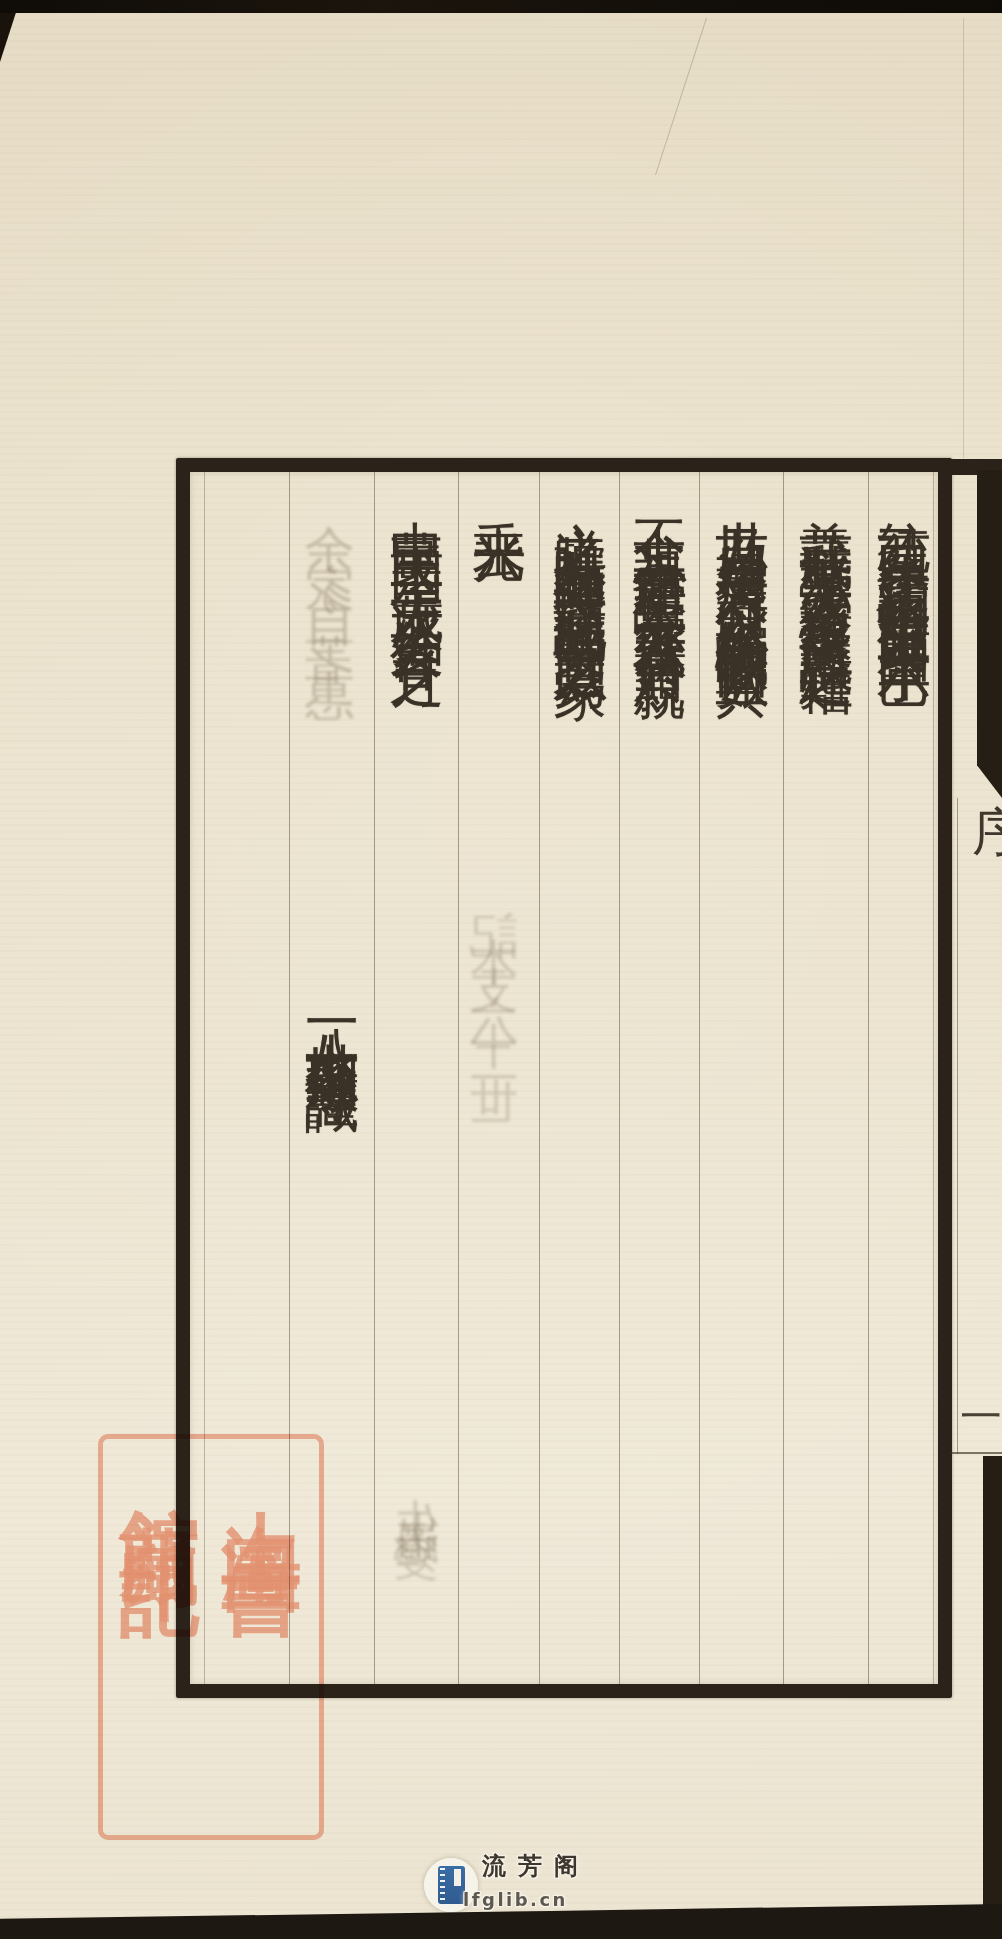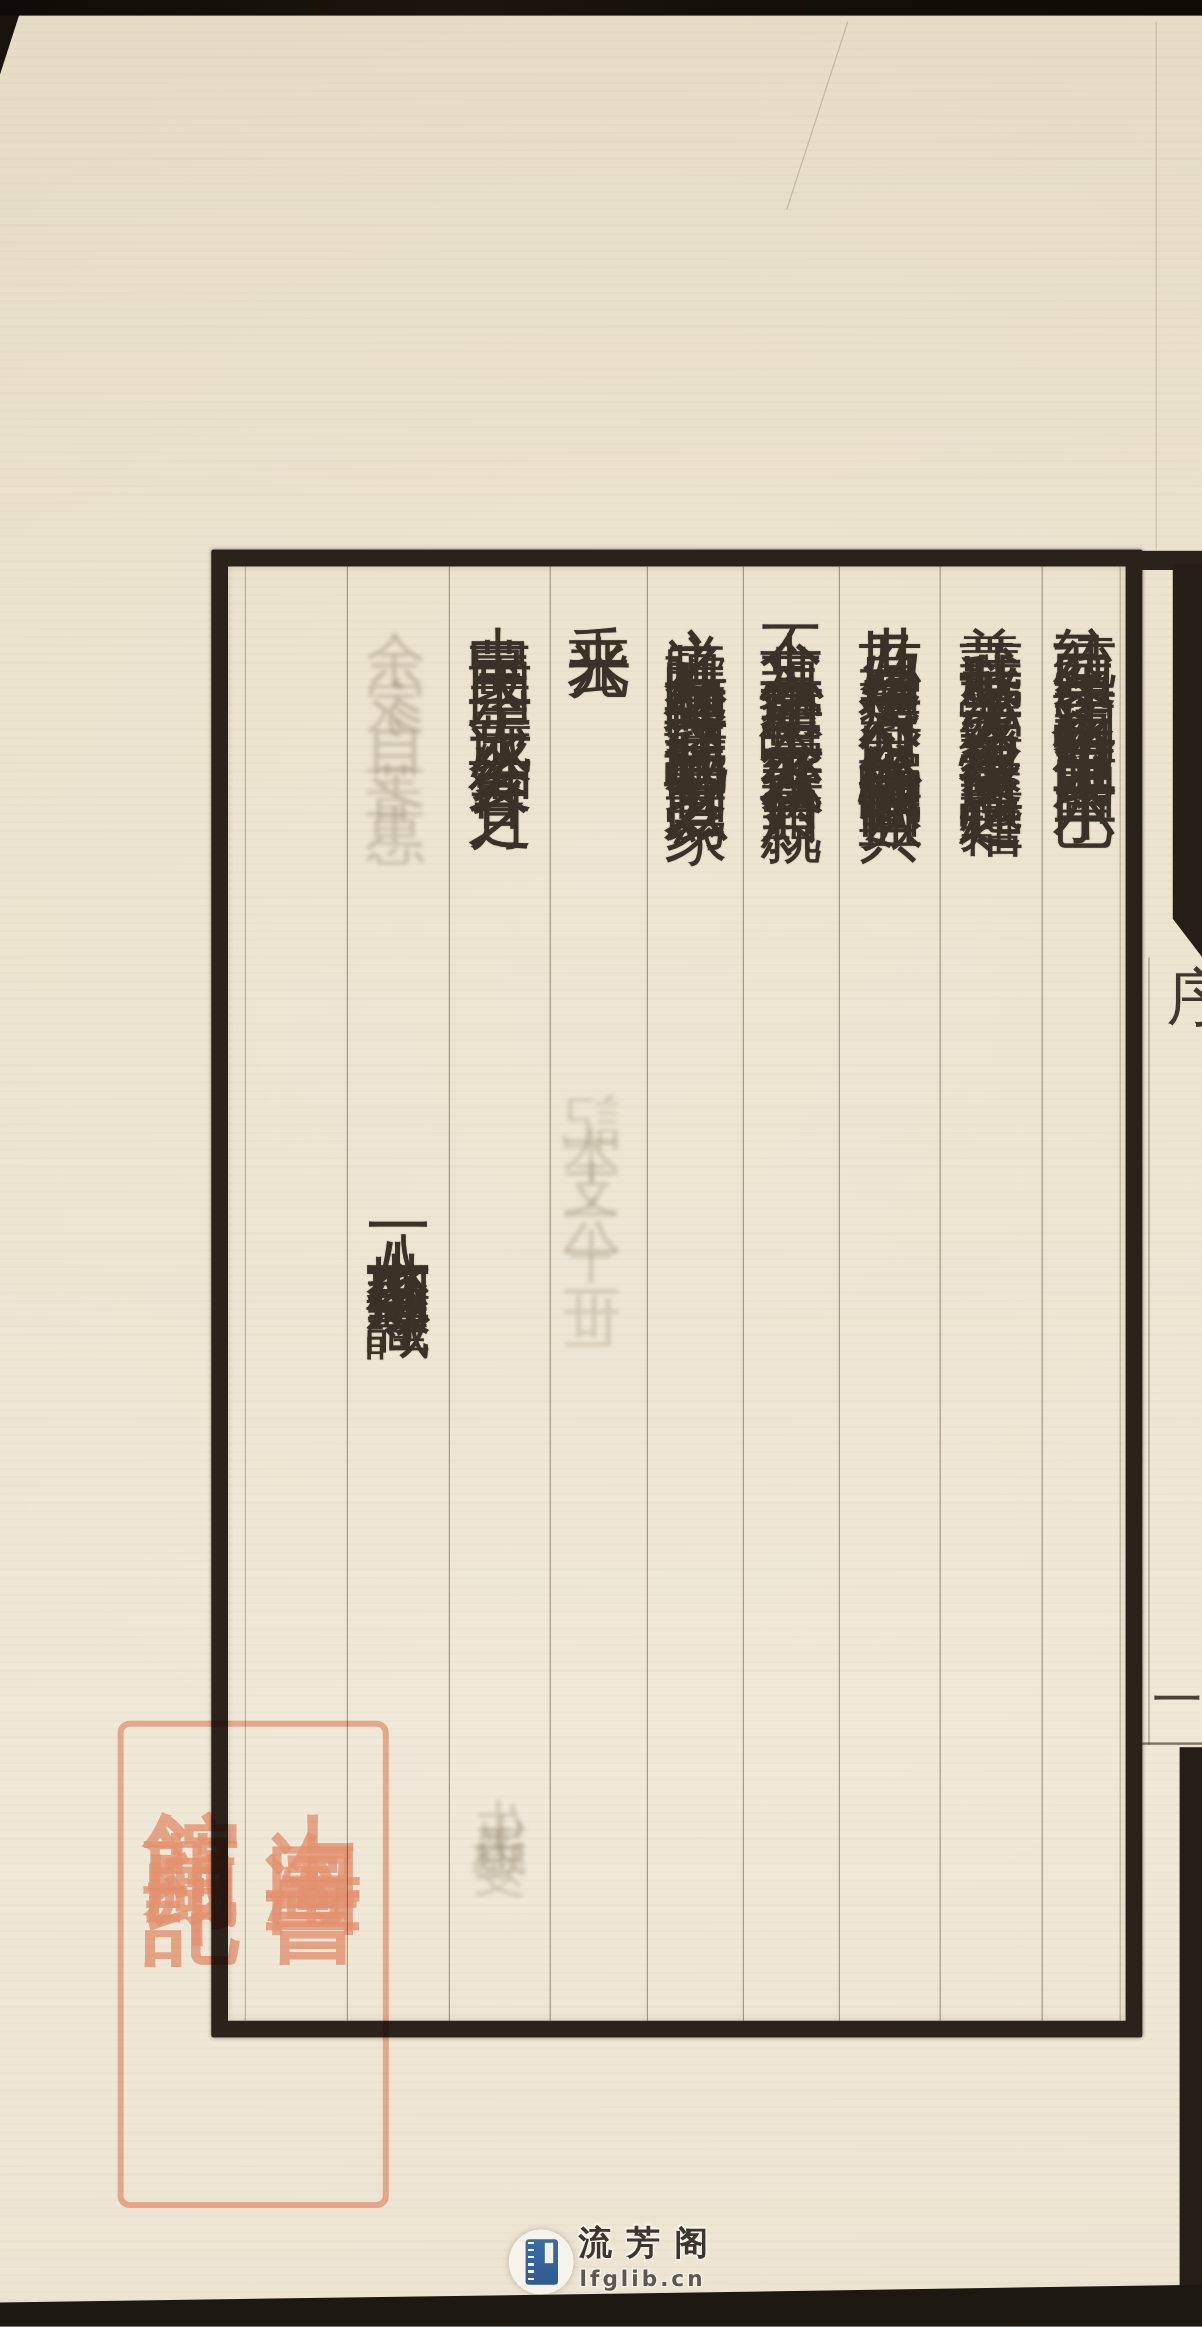--- a/index.html
+++ b/index.html
@@ -62,24 +62,24 @@
 
   
   .wm-circle{position:absolute;left:424px;top:1858px;width:54px;height:54px;border-radius:50%;
     background:rgba(247,244,235,0.95);box-shadow:0 0 5px rgba(60,50,30,0.28);}
   .wm-book{position:absolute;left:438px;top:1866px;width:27px;height:38px;border-radius:3px;
     background:linear-gradient(180deg,#3a6da6,#2f5b8f);}
   .wm-book::before{content:"";position:absolute;left:2px;top:2px;bottom:2px;width:5px;
     background:repeating-linear-gradient(180deg, rgba(255,255,255,0.92) 0 2px, rgba(0,0,0,0) 2px 6px);}
   .wm-book::after{content:"";position:absolute;right:4px;top:3px;width:7px;height:17px;background:#f4f0e6;}
   .wm-book .dot{position:absolute;right:5px;top:14px;width:4px;height:4px;background:#c14a38;}
-  .wm-title{position:absolute;left:482px;top:1850px;font-size:28px;font-weight:bold;
+  .wm-title{position:absolute;left:482px;top:1850px;font-size:24px;font-weight:bold;
     letter-spacing:12px;color:#3c362e;white-space:nowrap;
     text-shadow:-1px -1px 0 #f7f3e8,1px -1px 0 #f7f3e8,-1px 1px 0 #f7f3e8,1px 1px 0 #f7f3e8,0 0 6px rgba(250,246,236,0.9);}
-  .wm-url{position:absolute;left:483px;top:1889px;font-size:18px;font-weight:bold;
+  .wm-url{position:absolute;left:463px;top:1889px;font-size:18px;font-weight:bold;
     letter-spacing:2.5px;color:#5d5850;white-space:nowrap;
     font-family:"DejaVu Sans","Liberation Sans",sans-serif;
     text-shadow:-1px -1px 0 #f7f3e8,1px -1px 0 #f7f3e8,-1px 1px 0 #f7f3e8,1px 1px 0 #f7f3e8,0 0 5px rgba(250,246,236,0.9);}
 </style>
 </head>
 <body>
 
 <div class="photo">
 
   <div class="corner-tl"></div>

